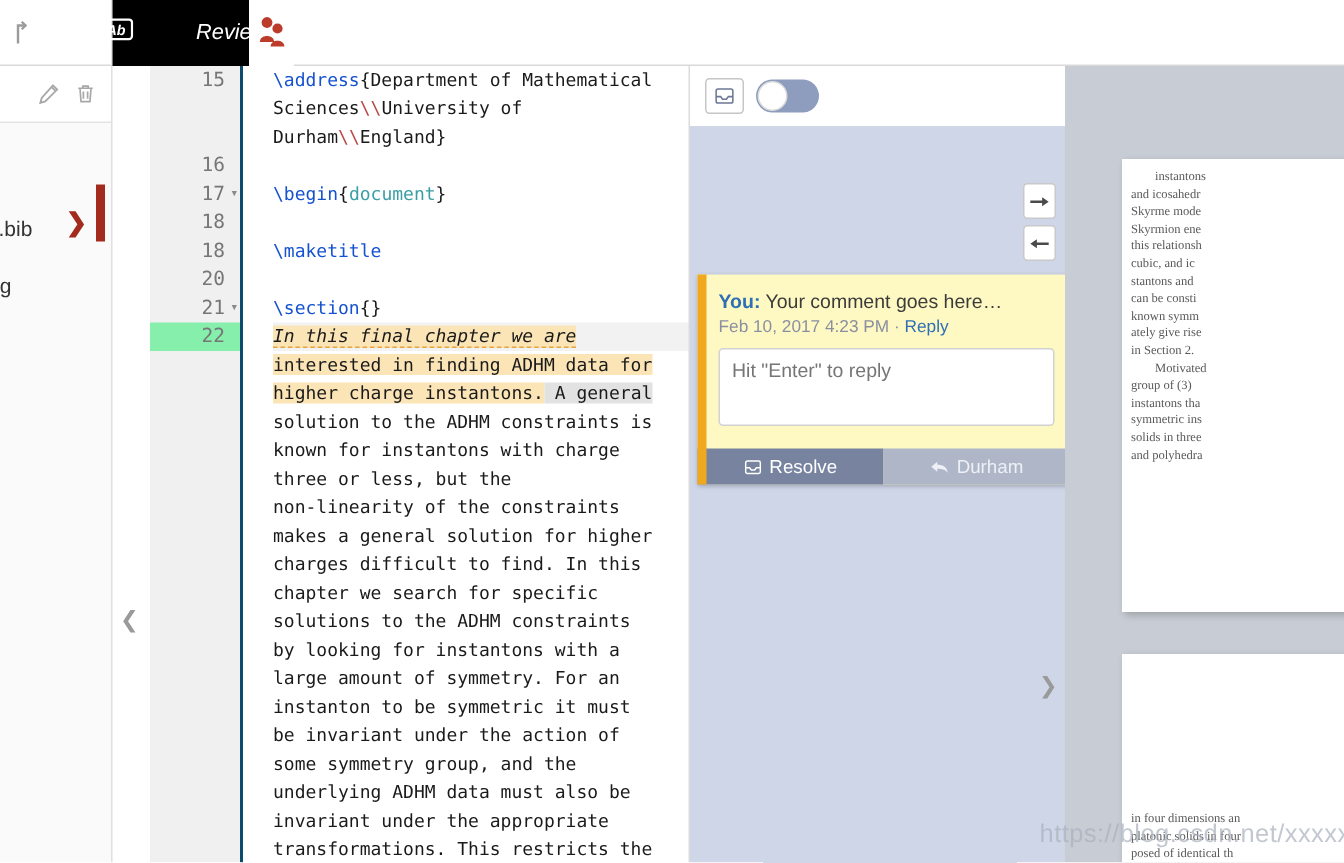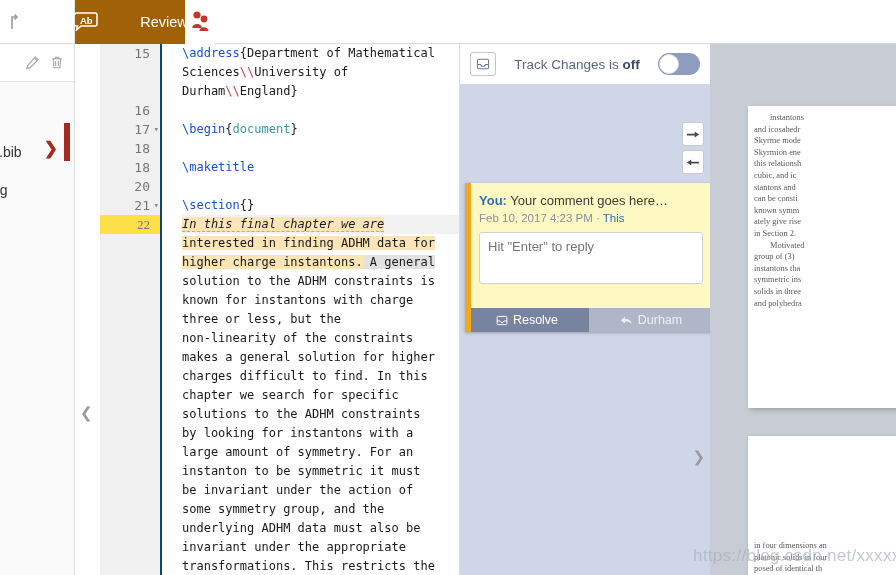--- a/index.html
+++ b/index.html
@@ -21,23 +21,23 @@
     width: 75px; height: 100%;
     display: flex; align-items: center; padding-left: 6px;
     border-right: 1px solid #e4e4e4;
   }
   .upload-icon { width: 18px; height: 20px; color: #9b9b9b; }
   .topbar-title {
     flex: 1; text-align: center;
     font-size: 19px; color: #3a3a3a; letter-spacing: .2px;
   }
   .review-btn {
-    width: 110px; height: 44px; background: #a16207;
+    width: 91px; height: 44px; background: #000000;
     color: #fff; display: flex; align-items: center; justify-content: center;
-    gap: 6px; cursor: pointer;
+    gap: 6px; cursor: pointer; font-style: italic;
   }
   .review-btn .lbl { font-size: 14.5px; margin-left: 36px; }
   .ab-bubble {
     width: 26px; height: 19px; position: relative;
   }
   .avatar-wrap {
     width: 30px; height: 44px; display: flex;
     align-items: center; justify-content: flex-start;
     background: #fff; padding-left: 5px;
   }
@@ -83,21 +83,21 @@
   }
   .gutter {
     position: absolute; left: 0; top: 0; width: 62px; height: 100%;
     background: #f0f0f0; border-right: 2px solid #0c4a6e;
   }
   .gutter .ln {
     text-align: right; padding-right: 10px;
     font-size: 13px; color: #767676; height: 19px; line-height: 19px;
     position: relative;
   }
-  .gutter .ln.active { background: #fde047; font-family: Liberation Serif, serif; }
+  .gutter .ln.active { background: #86efac; }
   .fold {
     position: absolute; right: 1px; top: 0; font-size: 9px; color: #8a8a8a;
   }
   .code {
     position: absolute; left: 63px; top: 0; right: 0; height: 100%;
     padding-left: 19px;
     font-size: 12px; line-height: 19px; color: #1a1a1a;
     white-space: pre;
   }
   .code .cline { height: 19px; }
@@ -163,21 +163,21 @@
   .cc-head .who { color: #2f6fb5; font-weight: bold; }
   .cc-meta { font-size: 11.5px; color: #8a8fa0; margin-top: 3px; }
   .cc-meta .edit { color: #2f6fb5; cursor: pointer; }
   .cc-reply {
     margin-top: 8px; height: 52px; width: 100%;
     border: 1px solid #d2d2d2; border-radius: 3px;
     font-size: 13px; color: #9d9d9d; padding: 6px 8px;
     font-family: "Liberation Sans", sans-serif; resize: none;
     background: #fff;
   }
-  .cc-actions { display: flex; height: 24px; margin-top: 12px; }
+  .cc-actions { display: flex; height: 24px; margin-top: 2px; }
   .cc-btn {
     flex: 1; display: flex; align-items: center; justify-content: center;
     gap: 5px; font-size: 12.5px; cursor: pointer;
   }
   .cc-resolve { background: #77839f; color: #ffffff; }
   .cc-reply-btn { background: #aeb6c8; color: #eef0f5; }
 
   
   .pdf-panel {
     position: absolute; left: 710px; top: 44px; width: 186px; height: 531px;
@@ -311,23 +311,20 @@
   <div class="divider-v" style="left:459px;"></div>
 
   <div class="review-panel">
     <div class="tc-bar">
       <div class="tc-box">
         <svg viewBox="0 0 16 14" width="14" height="12" fill="none" stroke="#6b7794" stroke-width="1.2">
           <rect x="1.5" y="1.5" width="13" height="11" rx="1.5"></rect>
           <path d="M1.5 7.5 H5 L6.5 9.5 H9.5 L11 7.5 H14.5"></path>
         </svg>
       </div>
-      <div class="tc-label">
-        <span>Track Changes is </span><b>off</b>
-      </div>
       <div class="toggle">
         <div class="knob"></div>
       </div>
     </div>
 
     <div class="sync-btns">
       <div class="sync-btn">
         <svg viewBox="0 0 16 12" width="14" height="11" fill="#4a4a4a">
           <path d="M1 5 H10 V2.6 L15 6 L10 9.4 V7 H1 Z"></path>
         </svg>
@@ -340,21 +337,21 @@
     </div>
 
     <div class="comment-card">
       <div class="accent"></div>
       <div class="cc-body">
         <div class="cc-head">
           <span class="who">You:</span>
           <span>Your comment goes here…</span>
         </div>
         <div class="cc-meta">
-          <span>Feb 10, 2017 4:23 PM</span><span> · </span><span class="edit">This</span>
+          <span>Feb 10, 2017 4:23 PM</span><span> · </span><span class="edit">Reply</span>
         </div>
         <textarea class="cc-reply" placeholder="Hit &quot;Enter&quot; to reply" style=""></textarea>
       </div>
       <div class="cc-actions">
         <div class="cc-btn cc-resolve">
           <svg viewBox="0 0 16 14" width="12" height="11" fill="none" stroke="#ffffff" stroke-width="1.3">
             <rect x="1.5" y="1.5" width="13" height="11" rx="1.5"></rect>
             <path d="M1.5 7.5 H5 L6.5 9.5 H9.5 L11 7.5 H14.5"></path>
           </svg>
           <span>Resolve</span>

